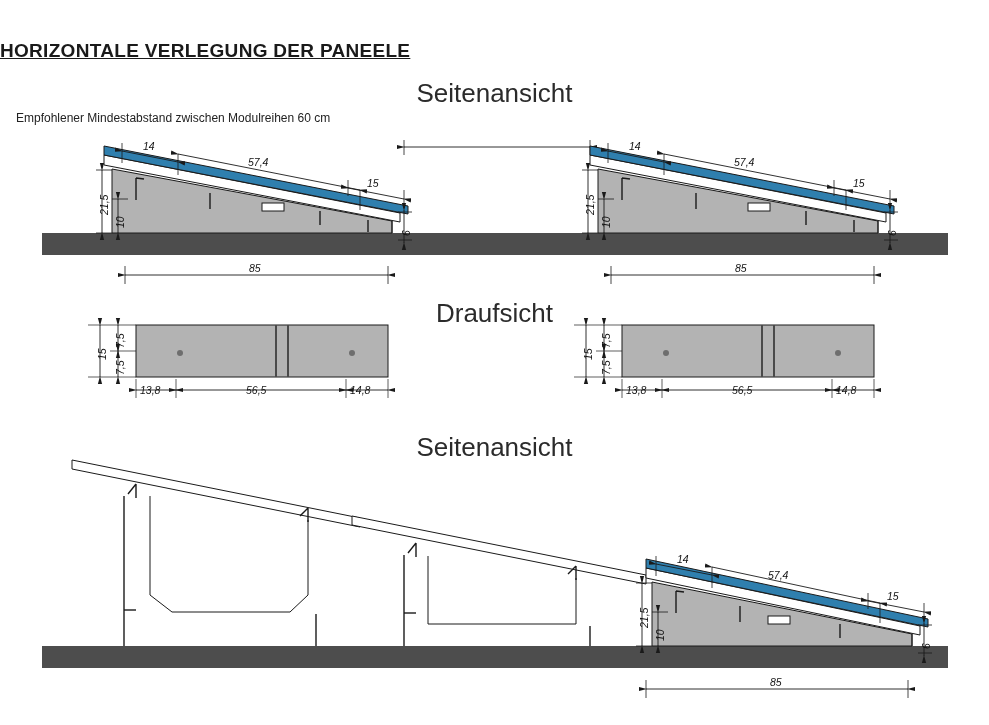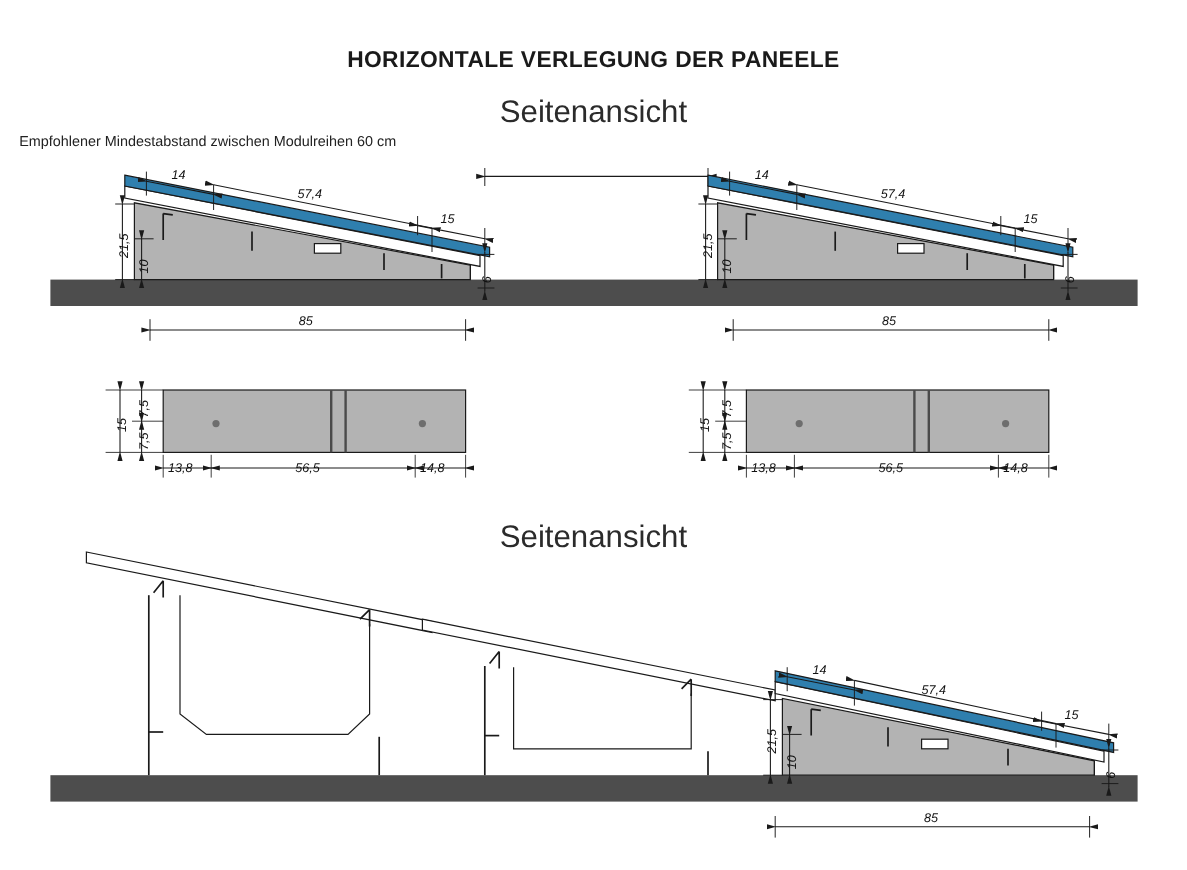--- a/index.html
+++ b/index.html
@@ -16,24 +16,25 @@
     width: 989px;
     height: 725px;
     overflow: hidden;
     background: #ffffff;
   }
   .title {
     position: absolute;
     left: 0;
     top: 40px;
     width: 989px;
-    text-align: center;
+    text-align: left;
     font-size: 19px;
     font-weight: bold;
     letter-spacing: 0.3px;
+    text-decoration: underline;
   }
   .section-label {
     position: absolute;
     width: 989px;
     left: 0;
     text-align: center;
     font-size: 26px;
     font-weight: normal;
     color: #2b2b2b;
   }
@@ -66,20 +67,21 @@
 <body>
 
 <div id="page">
 
   <div class="title">HORIZONTALE VERLEGUNG DER PANEELE</div>
 
   <div class="section-label" style="top:78px;">Seitenansicht</div>
 
   <div class="subnote" style="top:111px;">Empfohlener Mindestabstand zwischen Modulreihen 60 cm</div>
 
+  <div class="section-label" style="top:298px;">Draufsicht</div>
 
   <div class="section-label" style="top:432px;">Seitenansicht</div>
 
   <svg class="svg-layer" width="989" height="725" viewBox="0 0 989 725">
 
     <defs>
       <marker id="arrL" markerWidth="9" markerHeight="8" refX="8" refY="4" orient="auto">
         <path d="M9,4 L0,1.6 L0,6.4 Z" fill="#1a1a1a"></path>
       </marker>
       <marker id="arrR" markerWidth="9" markerHeight="8" refX="1" refY="4" orient="auto">

